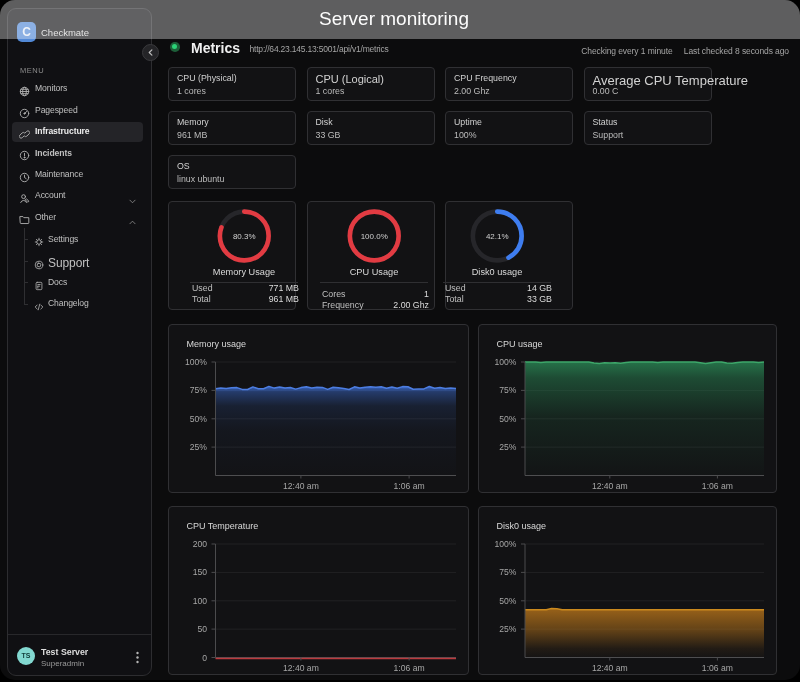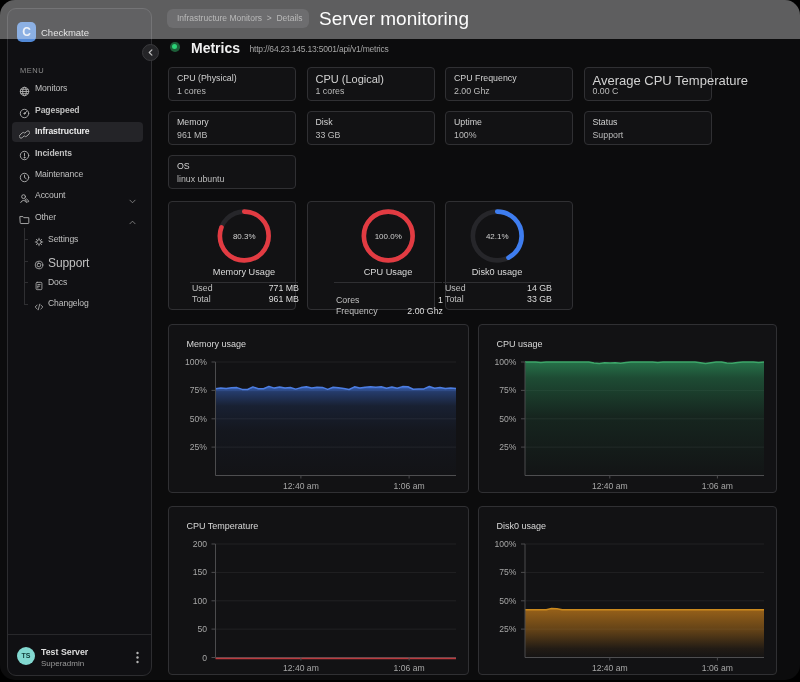--- a/index.html
+++ b/index.html
@@ -17,21 +17,21 @@
         <circle cx="6" cy="6" r="4.6"></circle>
         <ellipse cx="6" cy="6" rx="2.1" ry="4.6"></ellipse>
         <path d="M1.5,6h9M2.1,3.6h7.8M2.1,8.4h7.8"></path>
       </svg></div>
 <div class="abs" style="left:35px;top:83.0px;font-size:8.6px;letter-spacing:-0.1px;font-weight:400;color:#c0c0c0">Monitors</div>
 <div class="abs" style="left:19px;top:104.5px;width:11px;height:11px"><svg width="11" height="11" viewBox="0 0 12 12" fill="none" stroke="#b0b0b0" stroke-width="1.0" stroke-linecap="round" stroke-linejoin="round" style="color:#b0b0b0">
         <circle cx="6" cy="6" r="4.6"></circle>
         <path d="M6,6L8.4,3.8"></path>
         <circle cx="6" cy="6" r="0.7" fill="currentcolor"></circle>
       </svg></div>
-<div class="abs" style="left:35px;top:104.7px;font-size:8.6px;letter-spacing:-0.1px;font-weight:700;color:#c0c0c0">Pagespeed</div>
+<div class="abs" style="left:35px;top:104.7px;font-size:8.6px;letter-spacing:-0.1px;font-weight:400;color:#c0c0c0">Pagespeed</div>
 <div class="abs" style="left:19px;top:126.2px;width:11px;height:11px"><svg width="11" height="11" viewBox="0 0 12 12" fill="none" stroke="#b0b0b0" stroke-width="1.0" stroke-linecap="round" stroke-linejoin="round" style="color:#b0b0b0">
         <path d="M5.2,7.9L3.6,9.4a1.9,1.9 0 0 1 -2.7,-2.7L3.4,4.3a1.9,1.9 0 0 1 2.7,0"></path>
         <path d="M6.8,4.1L8.4,2.6a1.9,1.9 0 0 1 2.7,2.7L8.6,7.7a1.9,1.9 0 0 1 -2.7,0"></path>
       </svg></div>
 <div class="abs" style="left:35px;top:126.4px;font-size:8.6px;letter-spacing:-0.1px;font-weight:600;color:#ececec">Infrastructure</div>
 <div class="abs" style="left:19px;top:147.3px;width:11px;height:11px"><svg width="11" height="11" viewBox="0 0 12 12" fill="none" stroke="#b0b0b0" stroke-width="1.0" stroke-linecap="round" stroke-linejoin="round" style="color:#b0b0b0">
         <circle cx="6" cy="6" r="4.6"></circle>
         <path d="M6,3.6v2.9"></path>
         <circle cx="6" cy="8.3" r="0.55" fill="currentcolor"></circle>
       </svg></div>
@@ -92,20 +92,21 @@
         <circle cx="1.5" cy="11" r="1.2" fill="#b5b5b5"></circle>
       </svg></div>
 <div class="abs" style="left:142px;top:43.5px;width:17px;height:17px;border-radius:50%;background:#242427;border:1px solid #3a3a3d"></div>
 <svg class="abs" style="left:142px;top:43.5px" width="17" height="17" fill="none" stroke="#bdbdbd" stroke-width="1.2" stroke-linecap="round" stroke-linejoin="round">
       <path d="M9.9,5.9L7.2,8.5L9.9,11.1"></path>
     </svg>
 <div class="abs" style="left:170px;top:42px;width:9.5px;height:9.5px;border-radius:50%;background:#1d5e38"></div>
 <div class="abs" style="left:172.2px;top:44.2px;width:5px;height:5px;border-radius:50%;background:#2bd276"></div>
 <div class="abs" style="left:191px;top:40px;font-size:14px;font-weight:700;color:#f0f0f0;letter-spacing:0px">Metrics</div>
 <div class="abs" style="left:249.5px;top:43.8px;font-size:8.5px;letter-spacing:-0.2px;color:#a5a5a5">http://64.23.145.13:5001/api/v1/metrics</div>
+<div class="abs" style="left:400px;top:45.6px;width:389px;font-size:8.5px;letter-spacing:-0.1px;color:#a5a5a5;text-align:right">Checking every 1 minute&nbsp;&nbsp;&nbsp;&nbsp;&nbsp;Last checked 8 seconds ago</div>
 <div class="card" style="left:168px;top:67px;width:128px;height:34px"></div>
 <div class="abs" style="left:177px;top:73.0px;font-size:8.8px;color:#d2d2d2;white-space:nowrap">CPU (Physical)</div>
 <div class="abs" style="left:177px;top:85.5px;font-size:8.8px;color:#bcbcbc;white-space:nowrap">1 cores</div>
 <div class="card" style="left:306.5px;top:67px;width:128px;height:34px"></div>
 <div class="abs" style="left:315.5px;top:73.0px;font-size:11px;color:#d2d2d2;white-space:nowrap">CPU (Logical)</div>
 <div class="abs" style="left:315.5px;top:85.5px;font-size:8.8px;color:#bcbcbc;white-space:nowrap">1 cores</div>
 <div class="card" style="left:445px;top:67px;width:128px;height:34px"></div>
 <div class="abs" style="left:454px;top:73.0px;font-size:8.8px;color:#d2d2d2;white-space:nowrap">CPU Frequency</div>
 <div class="abs" style="left:454px;top:85.5px;font-size:8.8px;color:#bcbcbc;white-space:nowrap">2.00 Ghz</div>
 <div class="card" style="left:583.5px;top:67px;width:128px;height:34px"></div>
@@ -134,30 +135,30 @@
       </svg>
       <div class="abs" style="left:0;top:30.5px;width:128.5px;text-align:center;font-size:8px;color:#d0d0d0">80.3%</div>
       <div class="abs" style="left:0;top:66px;width:128px;text-align:center;font-size:9.2px;color:#dadada">Memory Usage</div>
       <div class="abs" style="left:10px;top:80.5px;width:108px;height:1px;background:#2f2f32"></div>
       <div class="abs" style="left:12px;top:81.5px;width:107px;font-size:8.8px;color:#c0c0c0;line-height:11.8px">
         <div style="margin-top:0">Used<span style="float:right;color:#dcdcdc">771 MB</span></div>
         <div>Total<span style="float:right;color:#dcdcdc">961 MB</span></div>
       </div>
     </div>
 <div class="card" style="left:306.5px;top:201px;width:128px;height:109px"></div>
-<div class="abs" style="left:324px;top:201px;width:128px;height:118px">
+<div class="abs" style="left:310px;top:201px;width:128px;height:118px">
       <svg width="128" height="109" style="position:absolute;left:0;top:0">
         <circle cx="64.25" cy="35" r="24.4" fill="none" stroke="#26262a" stroke-width="4.6"></circle>
         <circle cx="64.25" cy="35" r="24.4" fill="none" stroke="#e23b42" stroke-width="4.6" stroke-linecap="round" stroke-dasharray="153.31 153.31" transform="rotate(-90 64.25 35)"></circle>
       </svg>
       <div class="abs" style="left:0;top:30.5px;width:128.5px;text-align:center;font-size:8px;color:#d0d0d0">100.0%</div>
       <div class="abs" style="left:0;top:66px;width:128px;text-align:center;font-size:9.2px;color:#dadada">CPU Usage</div>
       <div class="abs" style="left:10px;top:80.5px;width:108px;height:1px;background:#2f2f32"></div>
       <div class="abs" style="left:12px;top:81.5px;width:107px;font-size:8.8px;color:#c0c0c0;line-height:11.8px">
-        <div style="margin-top:12px">Cores<span style="float:right;color:#dcdcdc">1</span></div>
+        <div style="margin-top:6px">Cores<span style="float:right;color:#dcdcdc">1</span></div>
         <div>Frequency<span style="float:right;color:#dcdcdc">2.00 Ghz</span></div>
       </div>
     </div>
 <div class="card" style="left:445px;top:201px;width:128px;height:109px"></div>
 <div class="abs" style="left:433px;top:201px;width:124px;height:109px">
       <svg width="128" height="109" style="position:absolute;left:0;top:0">
         <circle cx="64.25" cy="35" r="24.4" fill="none" stroke="#26262a" stroke-width="4.6"></circle>
         <circle cx="64.25" cy="35" r="24.4" fill="none" stroke="#3e7df0" stroke-width="4.6" stroke-linecap="round" stroke-dasharray="64.54 153.31" transform="rotate(-90 64.25 35)"></circle>
       </svg>
       <div class="abs" style="left:0;top:30.5px;width:128.5px;text-align:center;font-size:8px;color:#d0d0d0">42.1%</div>
@@ -291,18 +292,15 @@
         <text x="38.5" y="69.4" text-anchor="end" font-size="8.6" fill="#a6a6a6">75%</text>
         <text x="38.5" y="97.8" text-anchor="end" font-size="8.6" fill="#a6a6a6">50%</text>
         <text x="38.5" y="126.1" text-anchor="end" font-size="8.6" fill="#a6a6a6">25%</text>
         <line x1="131.8" y1="151.5" x2="131.8" y2="154.5" stroke="#4b4b4d" stroke-width="1"></line>
         <text x="131.8" y="165.0" text-anchor="middle" font-size="8.6" fill="#a6a6a6">12:40 am</text>
         <line x1="239.4" y1="151.5" x2="239.4" y2="154.5" stroke="#4b4b4d" stroke-width="1"></line>
         <text x="239.4" y="165.0" text-anchor="middle" font-size="8.6" fill="#a6a6a6">1:06 am</text>
       </svg>
       <div class="abs" style="left:19px;top:15px;font-size:9px;color:#d8d8d8">Disk0 usage</div>
     </div>
-<div class="abs" style="left:167px;top:9px;height:19px;width:142px;background:#232326;border-radius:6px;overflow:hidden">
-      <div style="font-size:8.5px;color:#989898;line-height:19px;padding-left:10px;white-space:nowrap">Infrastructure Monitors&nbsp;&nbsp;&gt;&nbsp;&nbsp;Details</div>
-    </div>
 <div class="abs" style="left:0;top:0;width:800px;height:38.5px;background:rgba(250,250,250,0.35)">
       <div style="position:absolute;left:0;right:12px;top:0;height:38.5px;line-height:38px;text-align:center;font-size:19px;color:#fdfdfd">Server monitoring</div>
     </div>
 </div>
 </body></html>

